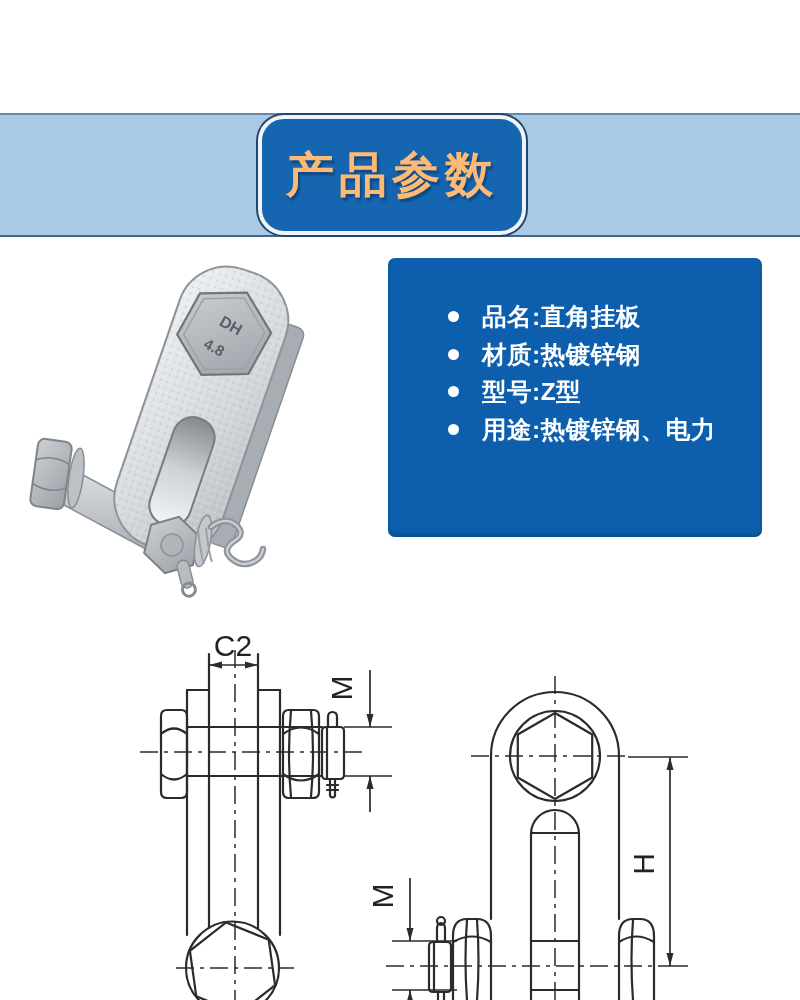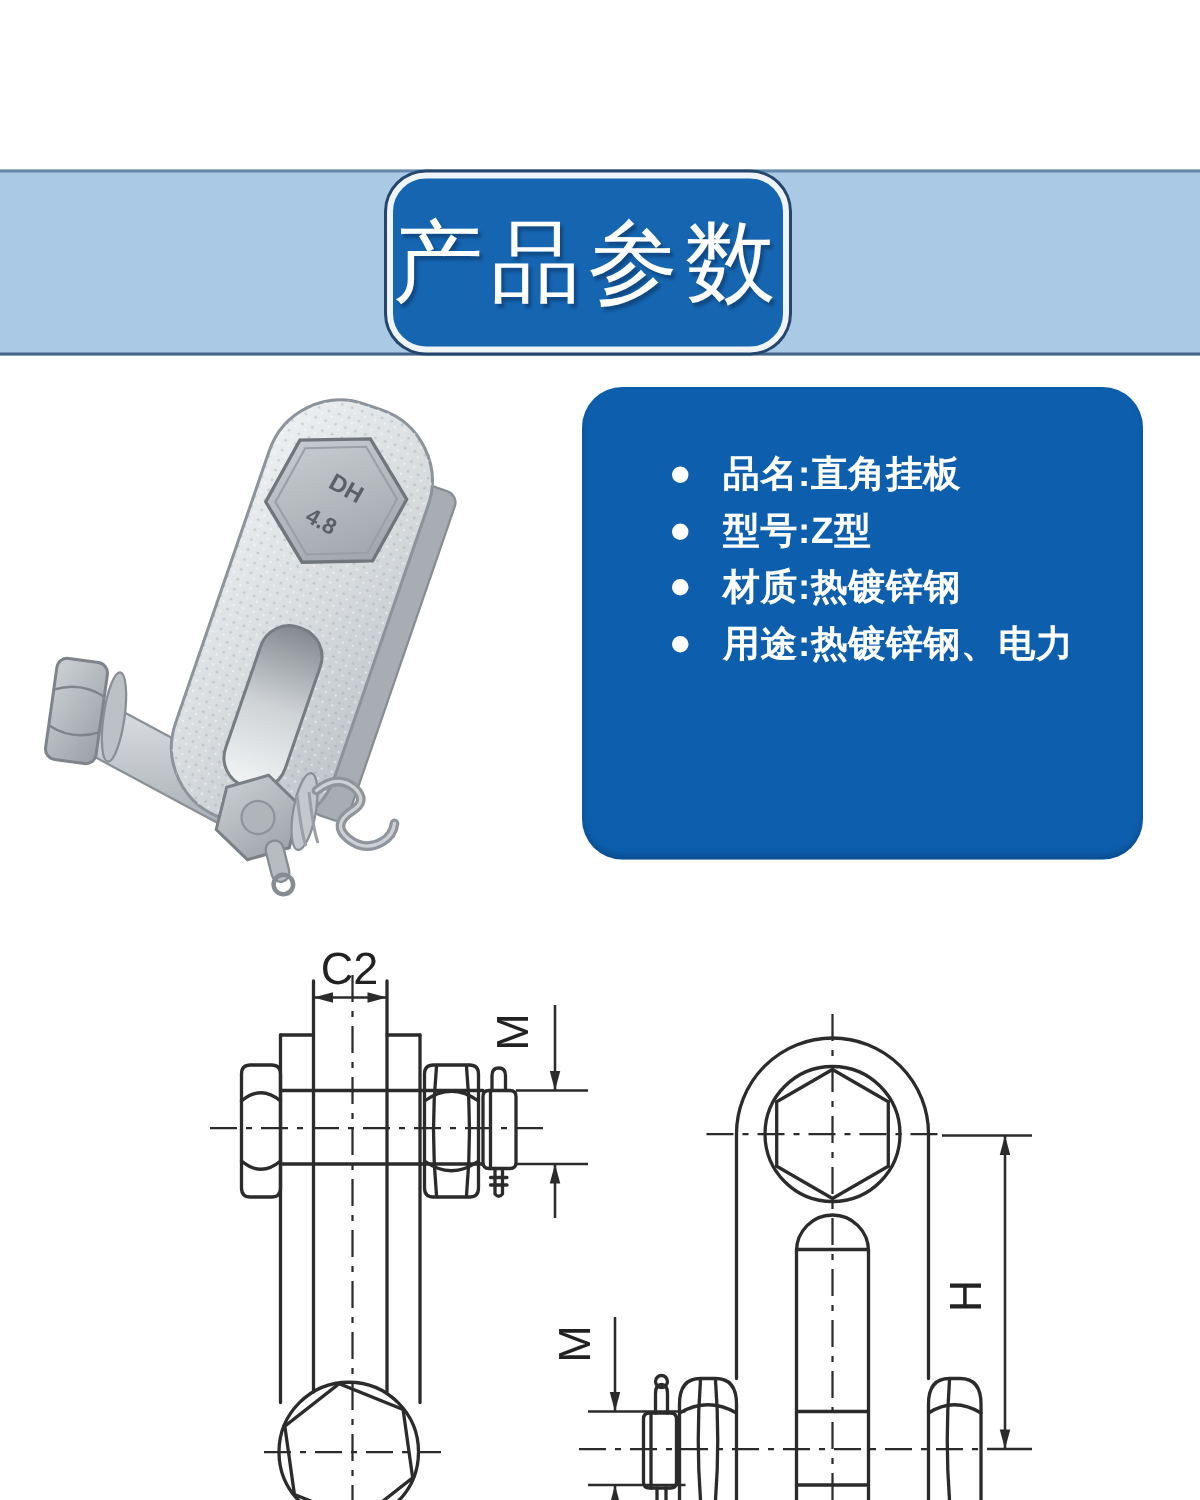--- a/index.html
+++ b/index.html
@@ -4,26 +4,26 @@
 <style>
   html,body{margin:0;padding:0;background:#ffffff;}
   .page{position:relative;width:800px;height:1000px;background:#ffffff;overflow:hidden;
         font-family:"Liberation Sans",sans-serif;}
   
   .band{position:absolute;left:0;top:113px;width:800px;height:124px;background:#a9c9e4;
         border-top:2px solid #6487aa;border-bottom:2px solid #46648a;box-sizing:border-box;}
   .title-box{position:absolute;left:258px;top:115px;width:268px;height:120px;background:#1565b0;
              border:4px solid #eef4fa;border-radius:26px;box-shadow:0 0 0 2px #23456e;
              box-sizing:border-box;display:flex;align-items:center;justify-content:center;}
-  .title-text{color:#ffffff;font-size:60px;font-weight:normal;letter-spacing:5px;
+  .title-text{color:#fdba74;font-size:48px;font-weight:bold;letter-spacing:5px;
               text-shadow:2px 3px 2px rgba(10,40,80,.45);white-space:nowrap;}
   
   .photo-wrap{position:absolute;left:10px;top:238px;width:380px;height:368px;}
-  .spec-panel{position:absolute;left:388px;top:258px;width:374px;height:315px;background:#0d5fad;
-              border-radius:27px;box-shadow:inset 0 -3px 4px rgba(0,25,60,.25);}
+  .spec-panel{position:absolute;left:388px;top:258px;width:374px;height:279px;background:#0d5fad;
+              border-radius:7px;box-shadow:inset 0 -3px 4px rgba(0,25,60,.25);}
   .spec-list{list-style:none;margin:0;padding:40px 18px 0 60px;}
   .spec-list li{position:relative;padding-left:34px;color:#ffffff;font-size:24.5px;font-weight:bold;
                 line-height:37.5px;letter-spacing:.5px;}
   .spec-list .dot{position:absolute;left:0;top:13px;width:11px;height:11px;border-radius:50%;
                   background:#ffffff;}
   
   .drawing-wrap{position:absolute;left:16px;top:600px;width:800px;height:400px;}
   .part{stroke:#2b2b2b;stroke-width:2.2;fill:none;stroke-linecap:round;}
   .dim{stroke:#2b2b2b;stroke-width:1.7;fill:none;}
   .cl{stroke:#2b2b2b;stroke-width:1.5;fill:none;stroke-dasharray:18 6 4 6;}
@@ -107,25 +107,25 @@
   </div>
 
   <div class="spec-panel">
     <ul class="spec-list">
       <li>
         <span class="dot"></span>
         <span>品名:直角挂板</span>
       </li>
       <li>
         <span class="dot"></span>
+        <span>材质:热镀锌钢</span>
+      </li>
+      <li>
+        <span class="dot"></span>
         <span>型号:Z型</span>
-      </li>
-      <li>
-        <span class="dot"></span>
-        <span>材质:热镀锌钢</span>
       </li>
       <li>
         <span class="dot"></span>
         <span>用途:热镀锌钢、电力</span><br>
       </li>
     </ul>
   </div>
 
   <div class="drawing-wrap">
     <svg width="800" height="400" viewBox="0 600 800 400">

